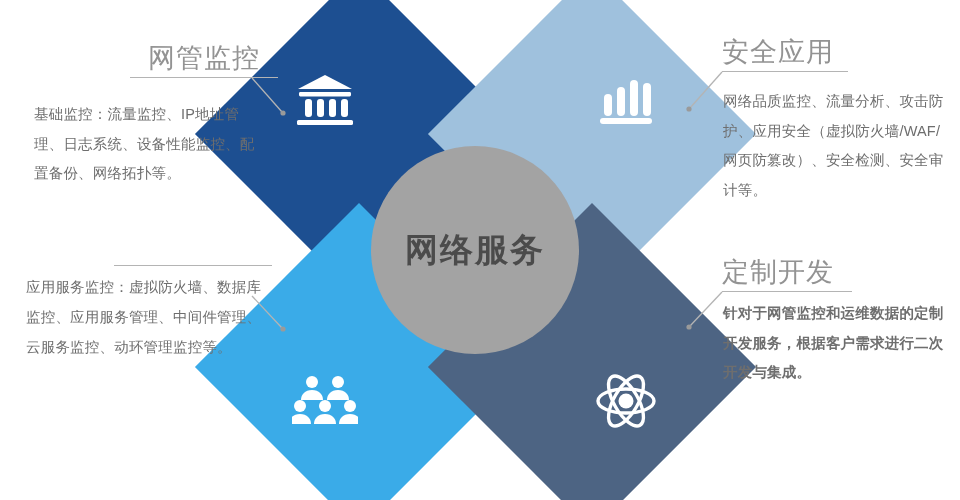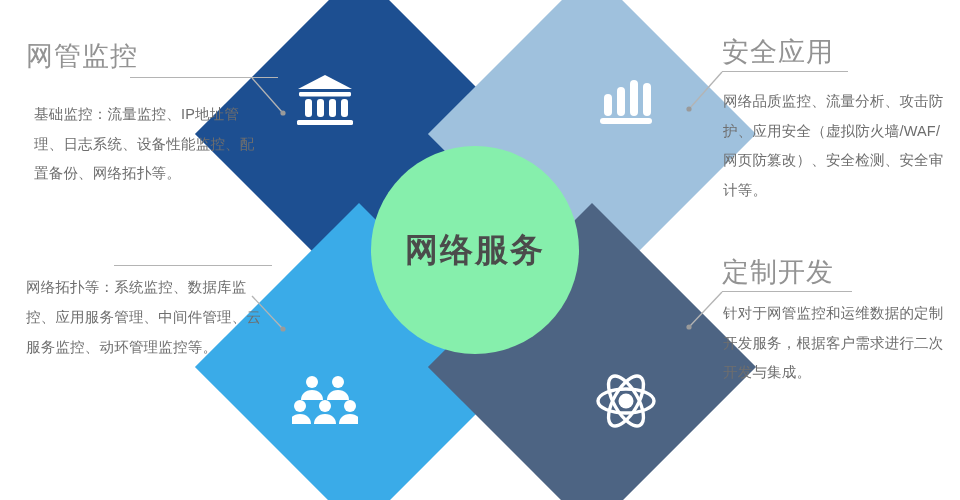--- a/index.html
+++ b/index.html
@@ -49,21 +49,21 @@
   .dm-br .icon-holder { transform: rotate(-45deg) translate(34px, 34px); }
 
   
   .center-circle {
     position: absolute;
     left: 371px;
     top: 146px;
     width: 208px;
     height: 208px;
     border-radius: 50%;
-    background: #86efac;
+    background: #a3a3a3;
     display: flex;
     align-items: center;
     justify-content: center;
     z-index: 5;
   }
   .center-label {
     font-size: 33px;
     font-weight: bold;
     color: #4b4b4b;
     letter-spacing: 2px;
@@ -82,21 +82,21 @@
   .blk-br { left: 714px; top: 258px; }
 
   .blk-title {
     font-size: 27px;
     color: #939393;
     line-height: 1.1;
     white-space: nowrap;
     letter-spacing: 1px;
   }
   .blk-tl .blk-title,
-  .blk-bl .blk-title { padding-right: 18px; font-family: Liberation Mono, monospace; }
+  .blk-bl .blk-title { text-align: right; padding-right: 18px; }
   .blk-tr .blk-title,
   .blk-br .blk-title { text-align: left; padding-left: 8px; }
 
   .blk-rule {
     height: 1px;
     background: #b4b4b4;
     margin-top: 3px;
   }
   .blk-tl .blk-rule { width: 148px; margin-left: 104px; }
   .blk-bl .blk-rule { width: 158px; margin-left: 94px; }
@@ -106,21 +106,21 @@
   .blk-body {
     font-size: 14.5px;
     color: #6e6e6e;
     line-height: 2.06;
     margin-top: 7px;
     letter-spacing: 0.2px;
   }
   .blk-tr .blk-body,
   .blk-br .blk-body { padding-left: 9px; }
   .blk-tr .blk-body { width: 228px; margin-top: 15px; }
-  .blk-br .blk-body { width: 228px; }
+  .blk-br .blk-body { width: 228px; font-weight: bold; }
   .blk-tl .blk-body { width: 228px; padding-left: 8px; margin-top: 22px; }
   .blk-bl .blk-body { width: 240px; padding-left: 6px; }
 
   
   .connectors {
     position: absolute;
     left: 0; top: 0;
     width: 960px; height: 500px;
     z-index: 4;
     pointer-events: none;
@@ -217,21 +217,21 @@
   </div>
 
   <div class="block blk-tr">
     <div class="blk-title">安全应用</div>
     <div class="blk-rule"></div>
     <div class="blk-body">网络品质监控、流量分析、攻击防护、应用安全（虚拟防火墙/WAF/网页防篡改）、安全检测、安全审计等。</div>
   </div>
 
   <div class="block blk-bl">
     <div class="blk-rule"></div>
-    <div class="blk-body">网络拓扑等：系统监控、数据库监控、应用服务管理、中间件管理、云服务监控、动环管理监控等。</div>
+    <div class="blk-body">应用服务监控：虚拟防火墙、数据库监控、应用服务管理、中间件管理、云服务监控、动环管理监控等。</div>
   </div>
 
   <div class="block blk-br">
     <div class="blk-title">定制开发</div>
     <div class="blk-rule"></div>
     <div class="blk-body">针对于网管监控和运维数据的定制开发服务，根据客户需求进行二次开发与集成。</div>
   </div>
 
 </div>
 

